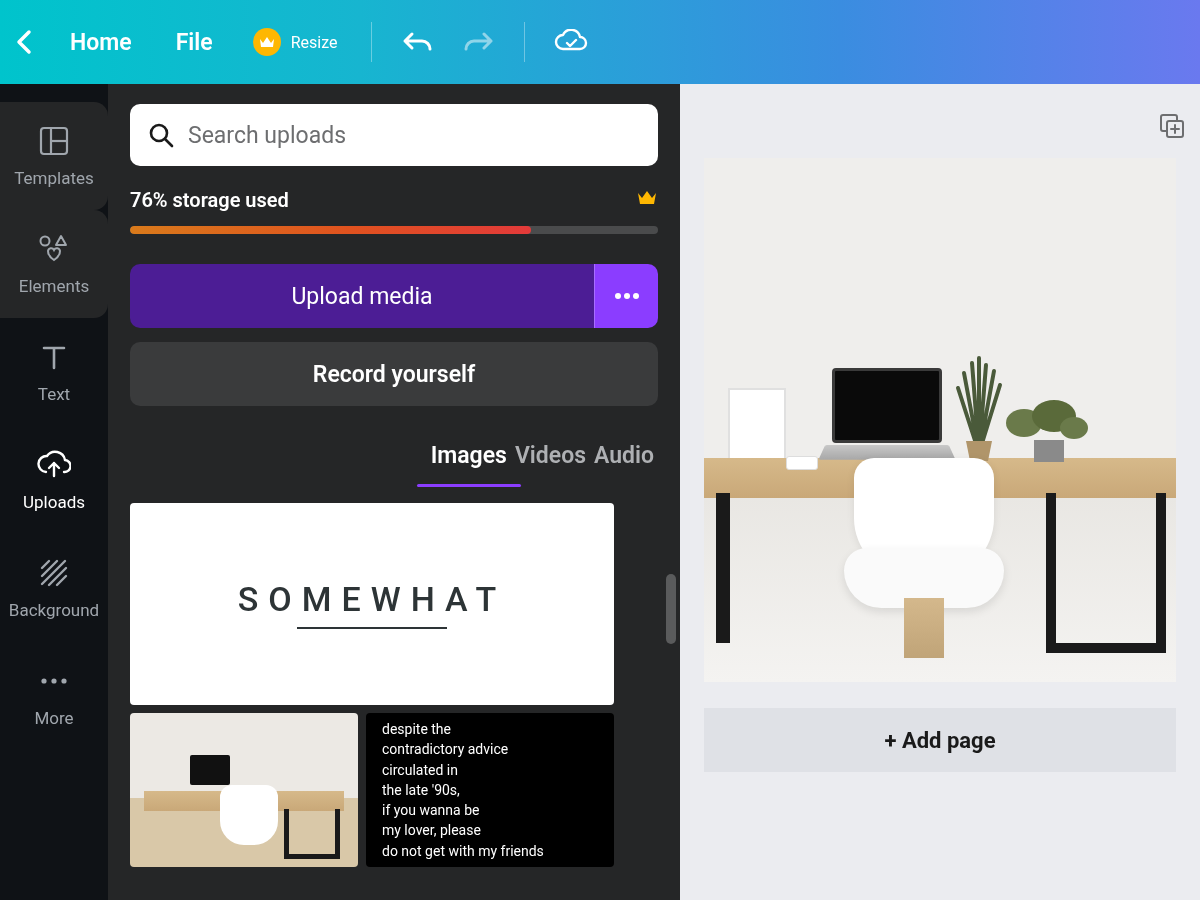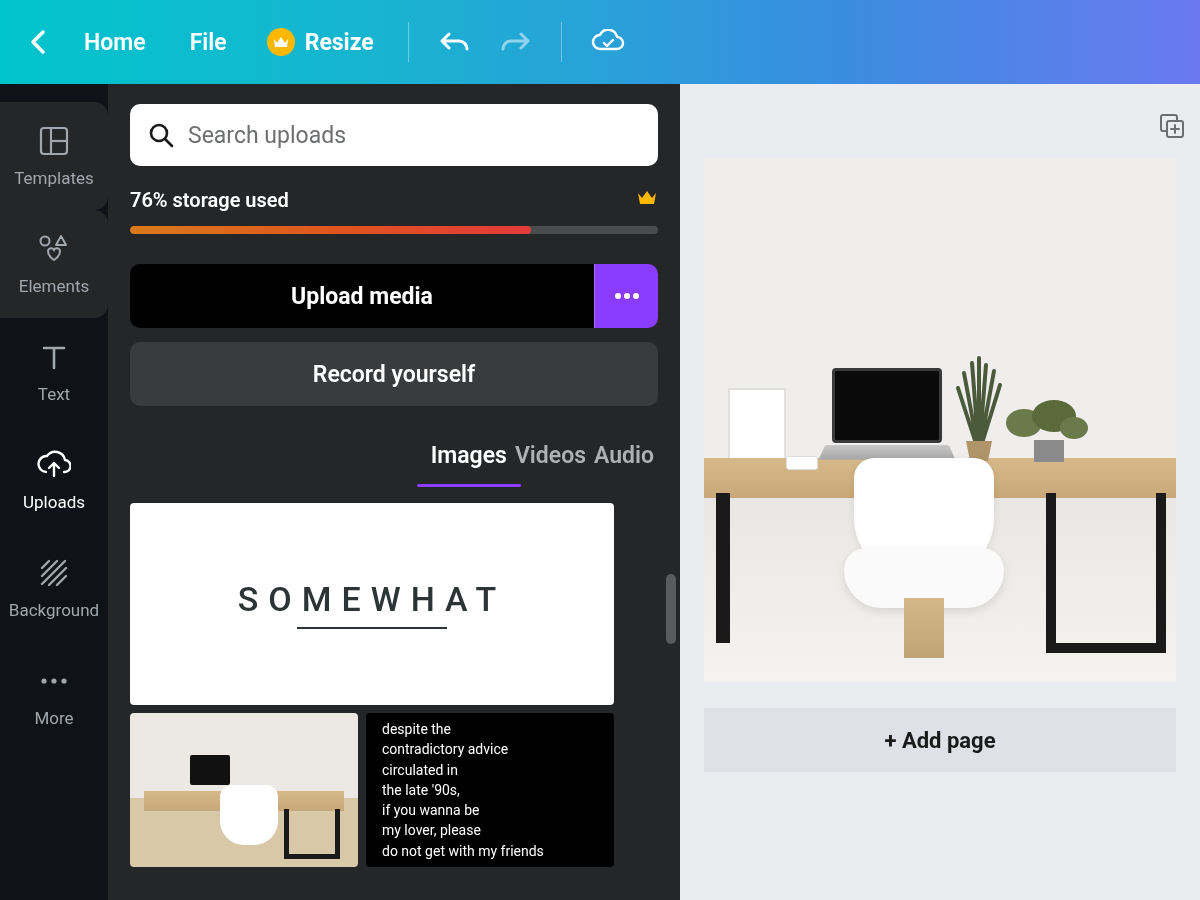--- a/index.html
+++ b/index.html
@@ -1,38 +1,38 @@
 <!DOCTYPE html>
 <html><head>
 <meta charset="utf-8">
 <style>
 *{margin:0;padding:0;box-sizing:border-box;font-family:-apple-system,BlinkMacSystemFont,"Segoe UI",Roboto,sans-serif}
 body{width:1200px;height:900px;overflow:hidden;background:#ebecf0}
-.topbar{height:84px;background:linear-gradient(90deg,#00c4cc 0%,#17b5d0 30%,#3a8de0 70%,#6a79ef 100%);display:flex;align-items:center;padding:0 18px;gap:8px}
+.topbar{height:84px;background:linear-gradient(90deg,#00c4cc 0%,#17b5d0 30%,#3a8de0 70%,#6a79ef 100%);display:flex;align-items:center;padding:0 4px;gap:8px}
 .tb-back{width:40px;height:40px;display:flex;align-items:center;justify-content:center;cursor:pointer}
 .tb-link{color:#fff;font-size:23px;font-weight:600;padding:8px 18px;cursor:pointer}
 .tb-resize{display:flex;align-items:center;gap:10px;padding:8px 14px;cursor:pointer}
 .crown{width:28px;height:28px;background:#feb702;border-radius:50%;display:flex;align-items:center;justify-content:center}
 .tb-divider{width:1px;height:40px;background:rgba(255,255,255,0.35);margin:0 12px}
 .tb-icon{width:52px;height:52px;display:flex;align-items:center;justify-content:center;cursor:pointer}
 .main{display:flex;height:816px}
 .rail{width:108px;background:#0f1216;display:flex;flex-direction:column;align-items:center;padding-top:18px;gap:0}
 .rail-item{width:108px;height:108px;display:flex;flex-direction:column;align-items:center;justify-content:center;gap:10px;cursor:pointer;color:#a0a6ad;font-size:17px}
 .rail-item.bump{background:#252627;border-top-right-radius:14px;border-bottom-right-radius:14px}
 .rail-item.active{color:#fff}
 .rail-icon{width:34px;height:34px;display:flex;align-items:center;justify-content:center}
 .panel{width:572px;background:#252627;padding:20px 22px;position:relative;display:flex;flex-direction:column}
 .search{height:62px;background:#fff;border-radius:10px;display:flex;align-items:center;padding:13px 18px;gap:14px}
 .search input{border:none;outline:none;font-size:23px;flex:1;color:#333}
 .search input::placeholder{color:#6d6e70}
 .storage{margin-top:22px;display:flex;justify-content:space-between;align-items:center;color:#fff;font-size:20px;font-weight:600}
 .bar{margin-top:14px;height:8px;background:#4a4b4c;border-radius:4px;overflow:hidden}
 .bar-fill{height:100%;width:76%;background:linear-gradient(90deg,#d97a1b 0%,#e0521f 55%,#e33a3a 100%);border-radius:4px}
 .upload-row{margin-top:30px;display:flex;height:64px;border-radius:10px;overflow:hidden}
-.upload-btn{flex:1;background:#000000;color:#fff;font-size:23px;font-weight:700;display:flex;align-items:center;justify-content:center;cursor:pointer}
+.upload-btn{flex:1;background:#4c1d95;color:#fff;font-size:23px;font-weight:400;display:flex;align-items:center;justify-content:center;cursor:pointer}
 .upload-more{width:64px;background:#8b3dff;border-left:1px solid rgba(255,255,255,0.25);display:flex;align-items:center;justify-content:center;cursor:pointer}
 .record-btn{margin-top:14px;height:64px;background:#3a3b3c;border-radius:10px;color:#fff;font-size:23px;font-weight:600;display:flex;align-items:center;justify-content:center;cursor:pointer}
 .tabs{margin-top:26px;display:flex;justify-content:flex-end;color:#aeb0b3;font-size:23px;font-weight:600}
 .tab{padding:10px 4px;cursor:pointer;position:relative}
 .tab.active{color:#fff}
 .tab.active::after{content:"";position:absolute;left:-10px;right:-10px;bottom:-8px;height:3px;background:#8b3dff;border-radius:2px}
 .gallery{margin-top:24px;display:flex;flex-direction:column;gap:8px;overflow:hidden}
 .thumb-lg{width:484px;height:202px;background:#fff;border-radius:4px;display:flex;flex-direction:column;align-items:center;justify-content:center;color:#2d3436}
 .thumb-lg .t1{font-size:34px;letter-spacing:10px;font-weight:500}
 .thumb-lg .t2{font-size:88px;letter-spacing:22px;font-weight:300;line-height:1}
@@ -74,21 +74,21 @@
       </svg>
   </div>
   <div class="tb-link">Home</div>
   <div class="tb-link">File</div>
   <div class="tb-resize">
     <span class="crown">
       <svg width="16" height="12" viewBox="0 0 16 12">
           <path d="M1 3 L4 7 L8 1 L12 7 L15 3 L14 11 L2 11 Z" fill="#fff"></path>
         </svg>
     </span>
-    <span style="color:#fff;font-size:23px;font-weight:700">Resize</span>
+    <span style="color:#fff;font-size:16px;font-weight:400">Resize</span>
   </div>
   <div class="tb-divider"></div>
   <div class="tb-icon">
     <svg width="32" height="26" viewBox="0 0 32 26">
         <path d="M10 5 L3 12 L10 19 M3 12 H20 A8 8 0 0 1 28 20" stroke="#fff" stroke-width="3" fill="none" stroke-linecap="round" stroke-linejoin="round"></path>
       </svg>
   </div>
   <div class="tb-icon" style="opacity:0.5">
     <svg width="32" height="26" viewBox="0 0 32 26">
         <path d="M22 5 L29 12 L22 19 M29 12 H12 A8 8 0 0 0 4 20" stroke="#fff" stroke-width="3" fill="none" stroke-linecap="round" stroke-linejoin="round"></path>

